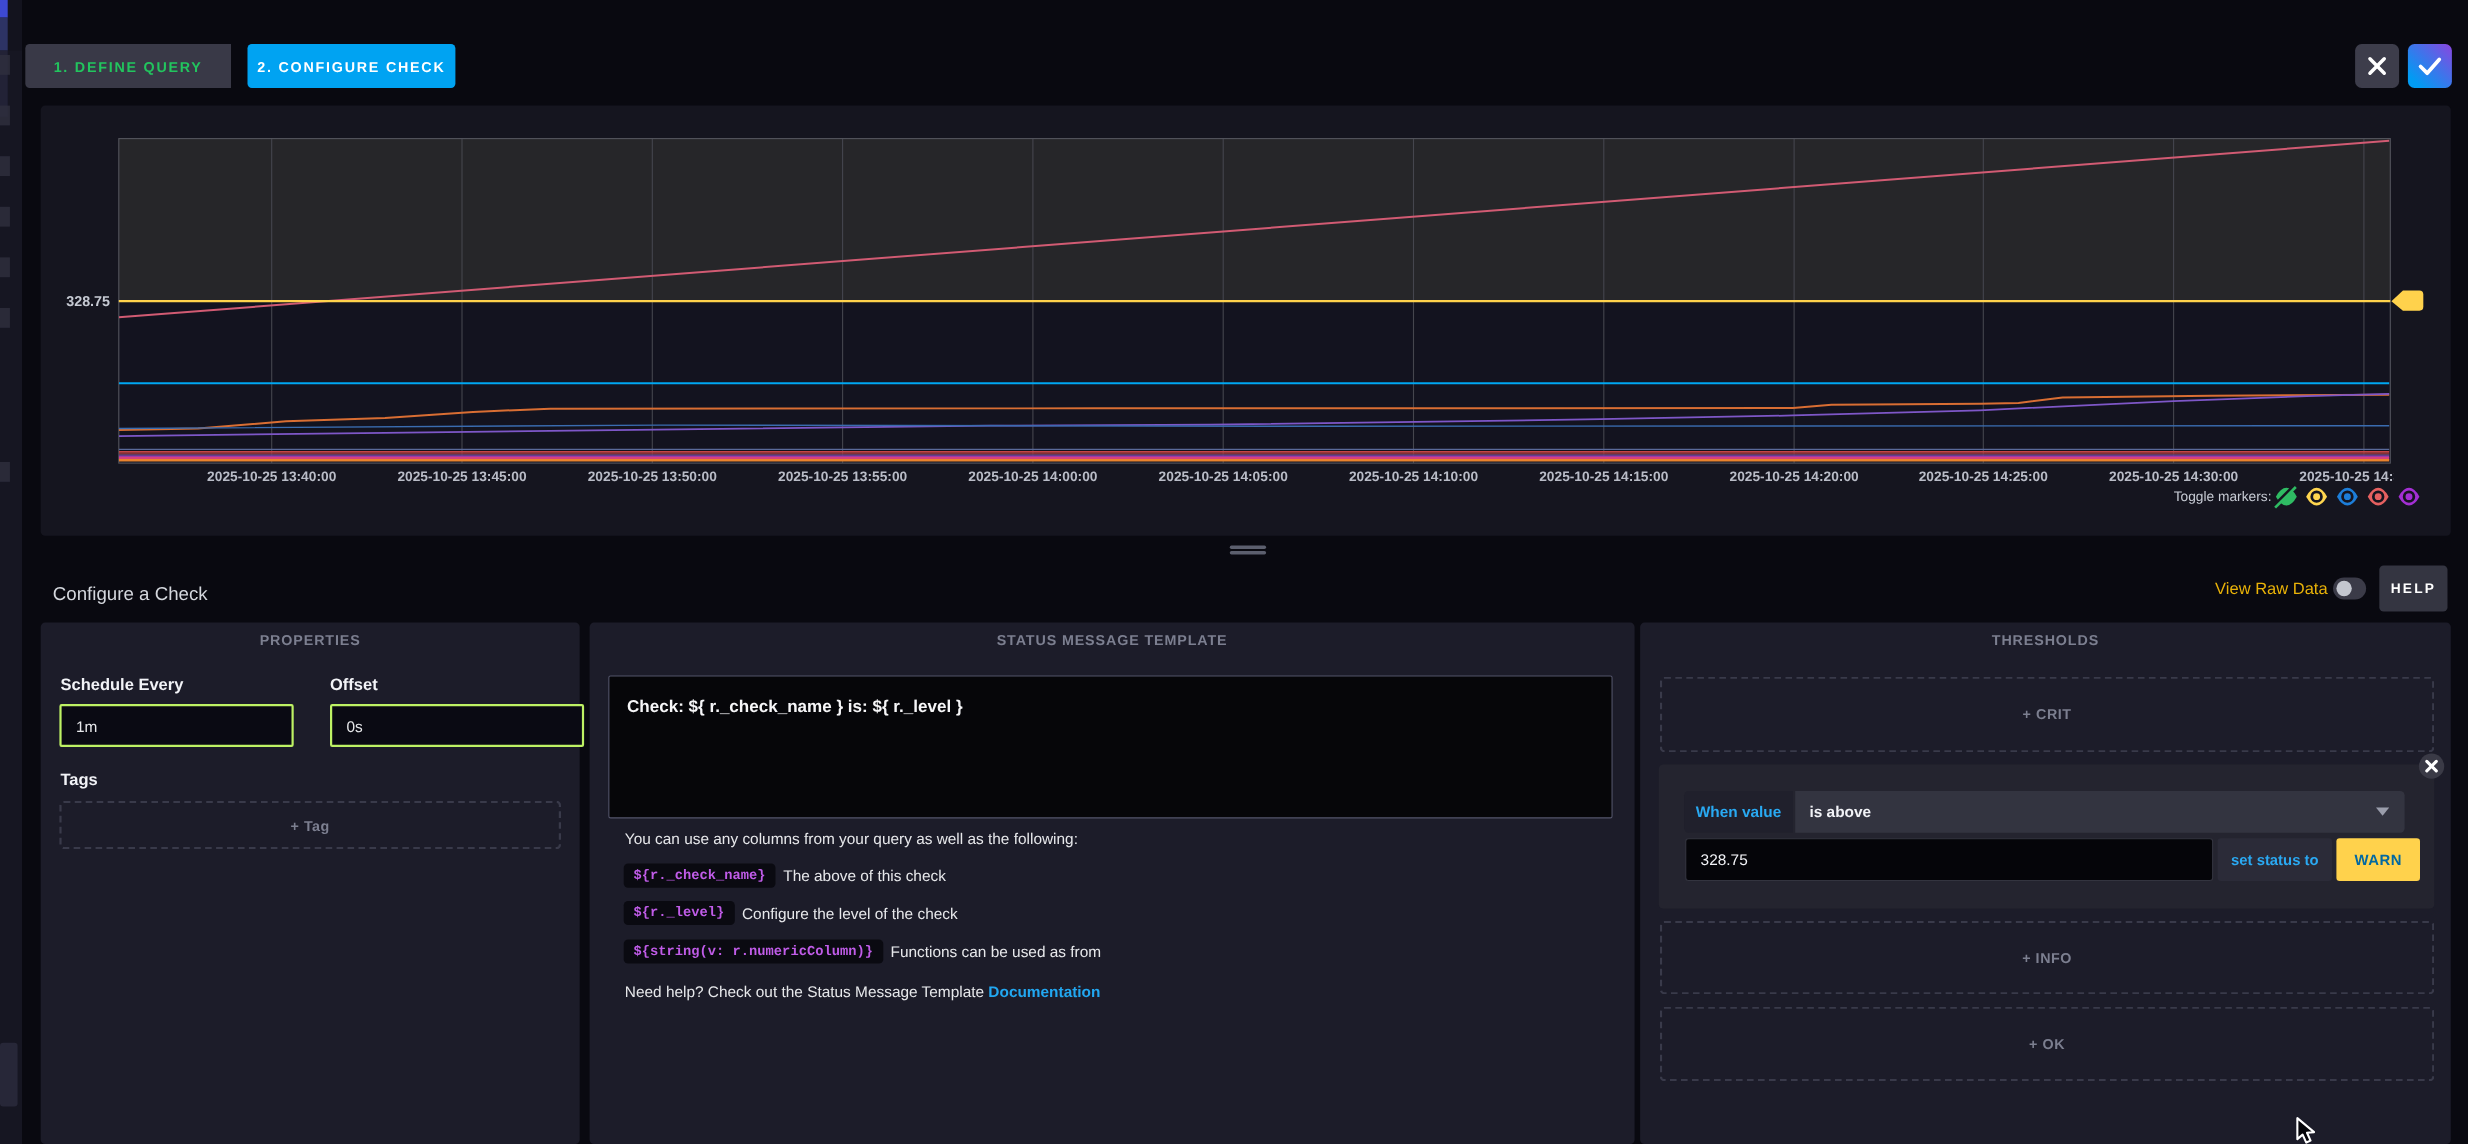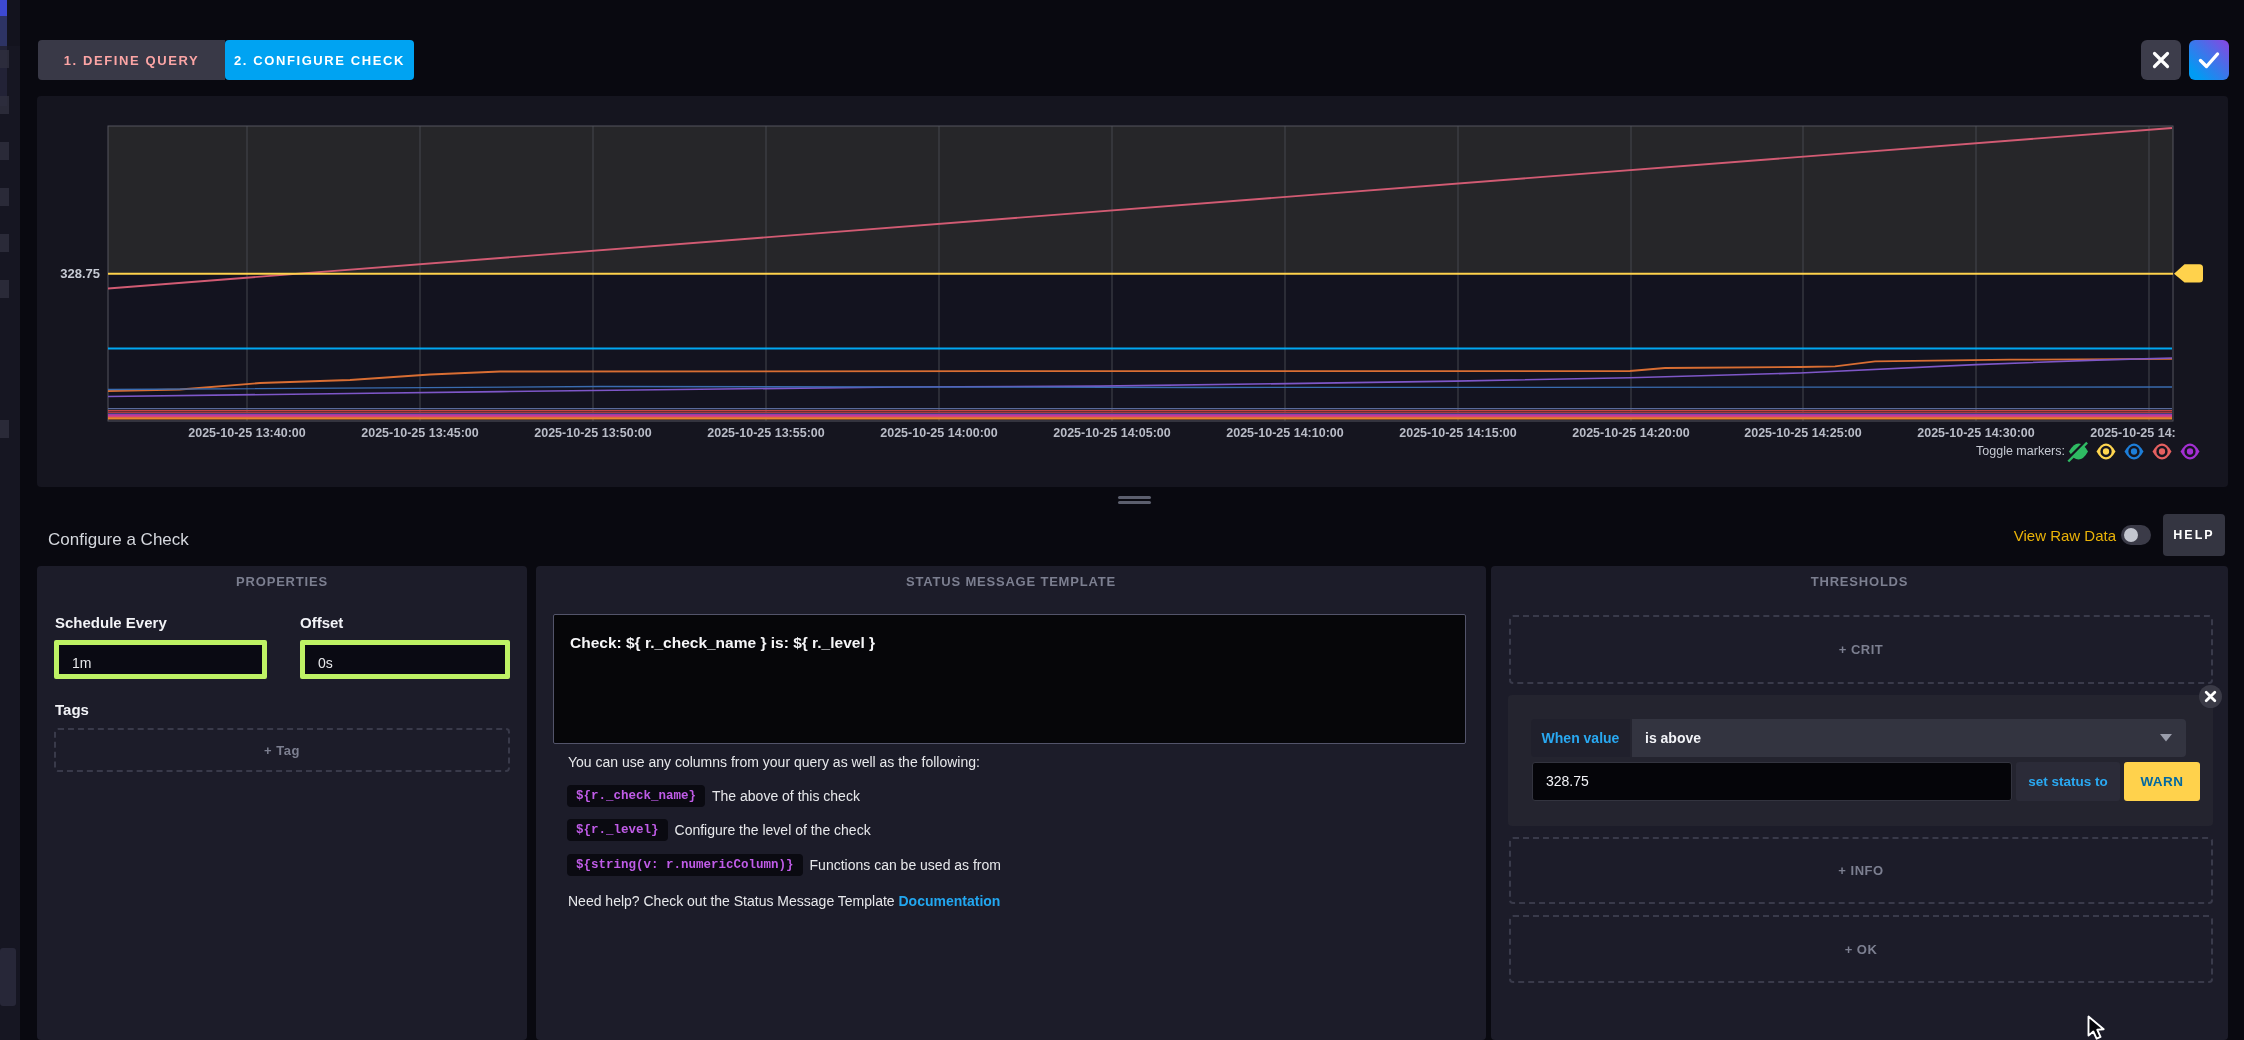--- a/index.html
+++ b/index.html
@@ -3,42 +3,42 @@
 <meta charset="utf-8">
 <style>
   * { margin:0; padding:0; box-sizing:border-box; }
   html,body { width:2244px; height:1040px; overflow:hidden; }
   body { background:#090910; font-family:"Liberation Sans", sans-serif; }
   #app { position:relative; width:2244px; height:1040px; }
   .abs { position:absolute; }
   .panel { position:absolute; background:#1c1c29; border-radius:4px; }
   .phead { text-align:center; padding-top:8px; font-size:13px; font-weight:bold; letter-spacing:0.8px; color:#7c7f90; }
   .flabel { position:absolute; font-size:15px; font-weight:bold; color:#f2f3f7; }
-  .input { position:absolute; background:#0a0a13; border:5px solid #bef264; border-radius:2px; color:#e7e8eb; font-size:14px; line-height:37px; padding-left:13px; }
+  .input { position:absolute; background:#0a0a13; border:2px solid #bef264; border-radius:2px; color:#e7e8eb; font-size:14px; line-height:37px; padding-left:13px; }
   .dashed { position:absolute; border:2px dashed #393a4a; border-radius:4px; display:flex; align-items:center; justify-content:center; color:#7c7f90; font-size:13px; font-weight:bold; letter-spacing:0.5px; }
 </style>
 </head>
 <body>
 <div id="app">
 
   <div class="abs" style="left:0;top:0;width:20px;height:1040px;background:#13131e;"></div>
   <div class="abs" style="left:0;top:0;width:7px;height:16px;background:#3d49d2;"></div>
   <div class="abs" style="left:0;top:16px;width:7px;height:30px;background:#2d3364;"></div>
   <div class="abs" style="left:0;top:46px;width:7px;height:60px;background:#232338;"></div>
   <div class="abs" style="left:0;top:46px;width:20px;height:994px;background:rgba(30,30,48,0.25);"></div>
   <div class="abs" style="left:0;top:50px;width:9px;height:18px;background:#30303f;opacity:.8"></div>
   <div class="abs" style="left:0;top:96px;width:9px;height:18px;background:#30303f;opacity:.8"></div>
   <div class="abs" style="left:0;top:142px;width:9px;height:18px;background:#30303f;opacity:.8"></div>
   <div class="abs" style="left:0;top:188px;width:9px;height:18px;background:#30303f;opacity:.8"></div>
   <div class="abs" style="left:0;top:234px;width:9px;height:18px;background:#30303f;opacity:.8"></div>
   <div class="abs" style="left:0;top:280px;width:9px;height:18px;background:#30303f;opacity:.8"></div>
   <div class="abs" style="left:0;top:420px;width:9px;height:18px;background:#30303f;opacity:.8"></div>
   <div class="abs" style="left:0;top:948px;width:16px;height:58px;background:#272738;border-radius:3px;"></div>
 
-  <div class="abs" style="left:38px;top:40px;width:187px;height:40px;background:#393947;border-radius:4px 0 0 4px;display:flex;align-items:center;justify-content:center;color:#fca5a5;font-size:13px;font-weight:bold;letter-spacing:1.6px;">1. DEFINE QUERY</div>
+  <div class="abs" style="left:23px;top:40px;width:187px;height:40px;background:#393947;border-radius:4px 0 0 4px;display:flex;align-items:center;justify-content:center;color:#22c55e;font-size:13px;font-weight:bold;letter-spacing:1.6px;">1. DEFINE QUERY</div>
   <div class="abs" style="left:225px;top:40px;width:189px;height:40px;background:#00a3f2;border-radius:4px;display:flex;align-items:center;justify-content:center;color:#ffffff;font-size:13px;font-weight:bold;letter-spacing:1.6px;">2. CONFIGURE CHECK</div>
 
   <div class="abs" style="left:2141px;top:40px;width:40px;height:40px;background:#3d3d4b;border-radius:6px;"></div>
   <svg class="abs" style="left:2141px;top:40px;" width="40" height="40">
       <path d="M13.5 13.5 L26.5 26.5 M26.5 13.5 L13.5 26.5" stroke="#fff" stroke-width="3.2" fill="none" stroke-linecap="round"></path>
     </svg>
   <div class="abs" style="left:2189px;top:40px;width:40px;height:40px;background:linear-gradient(45deg,#019bf3 15%,#4f6ae8 65%,#8b45e0 100%);border-radius:6px;"></div>
   <svg class="abs" style="left:2189px;top:40px;" width="40" height="40">
       <path d="M11.5 20.5 L17.5 26.5 L28.5 14" stroke="#fff" stroke-width="3.4" fill="none" stroke-linecap="round" stroke-linejoin="round"></path>
     </svg>
@@ -133,21 +133,21 @@
   <div class="abs" style="left:2121px;top:525px;width:30px;height:20px;background:#3b3b48;border-radius:10px;"></div>
   <div class="abs" style="left:2123.5px;top:528px;width:14px;height:14px;background:#c3c6cf;border-radius:50%;"></div>
   <div class="abs" style="left:2163px;top:514px;width:62px;height:42px;background:#343541;border-radius:4px;display:flex;align-items:center;justify-content:center;color:#fff;font-size:12.5px;font-weight:bold;letter-spacing:2px;">HELP</div>
 
   <div class="panel" style="left:37px;top:566px;width:490px;height:474px;">
     <div class="phead">PROPERTIES</div>
   </div>
   <div class="flabel" style="left:55px;top:614px;">Schedule Every</div>
   <div class="flabel" style="left:300px;top:614px;">Offset</div>
   <div class="input" style="left:54px;top:640px;width:213px;height:39px;">1m</div>
-  <div class="input" style="left:300px;top:640px;width:210px;height:39px;">0s</div>
+  <div class="input" style="left:300px;top:640px;width:231px;height:39px;">0s</div>
   <div class="flabel" style="left:55px;top:701px;">Tags</div>
   <div class="dashed" style="left:54px;top:728px;width:456px;height:44px;">+ Tag</div>
 
   <div class="panel" style="left:536px;top:566px;width:950px;height:474px;">
     <div class="phead">STATUS MESSAGE TEMPLATE</div>
   </div>
   <div class="abs" style="left:553px;top:614px;width:913px;height:130px;background:#060609;border:1px solid #53546a;border-radius:2px;color:#f6f6f8;font-size:15.5px;font-weight:bold;padding:19px 16px;">Check: ${ r._check_name } is: ${ r._level }</div>
   <div class="abs" style="left:568px;top:754px;font-size:14px;color:#e7e8eb;">You can use any columns from your query as well as the following:</div>
 
   <div class="abs" style="left:567px;top:784px;height:24px;display:flex;align-items:center;">

